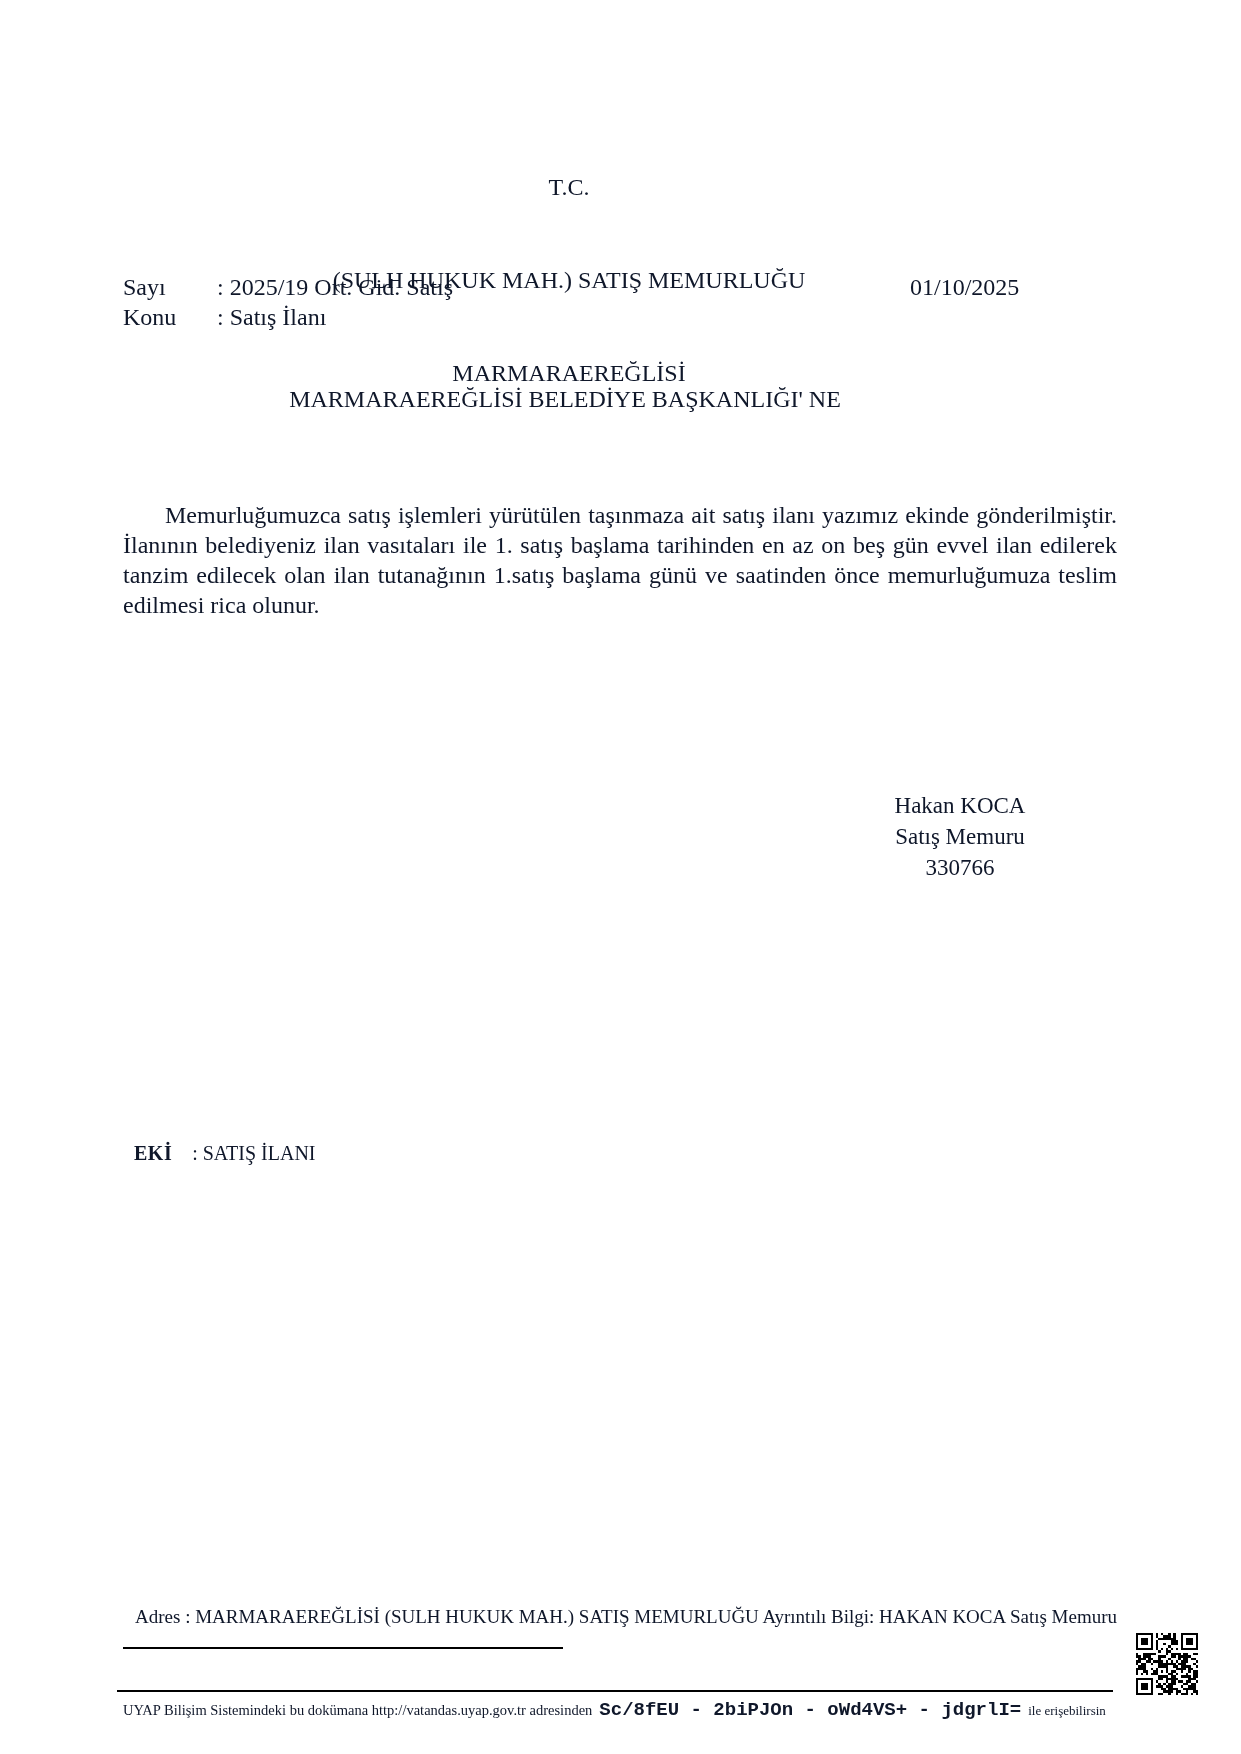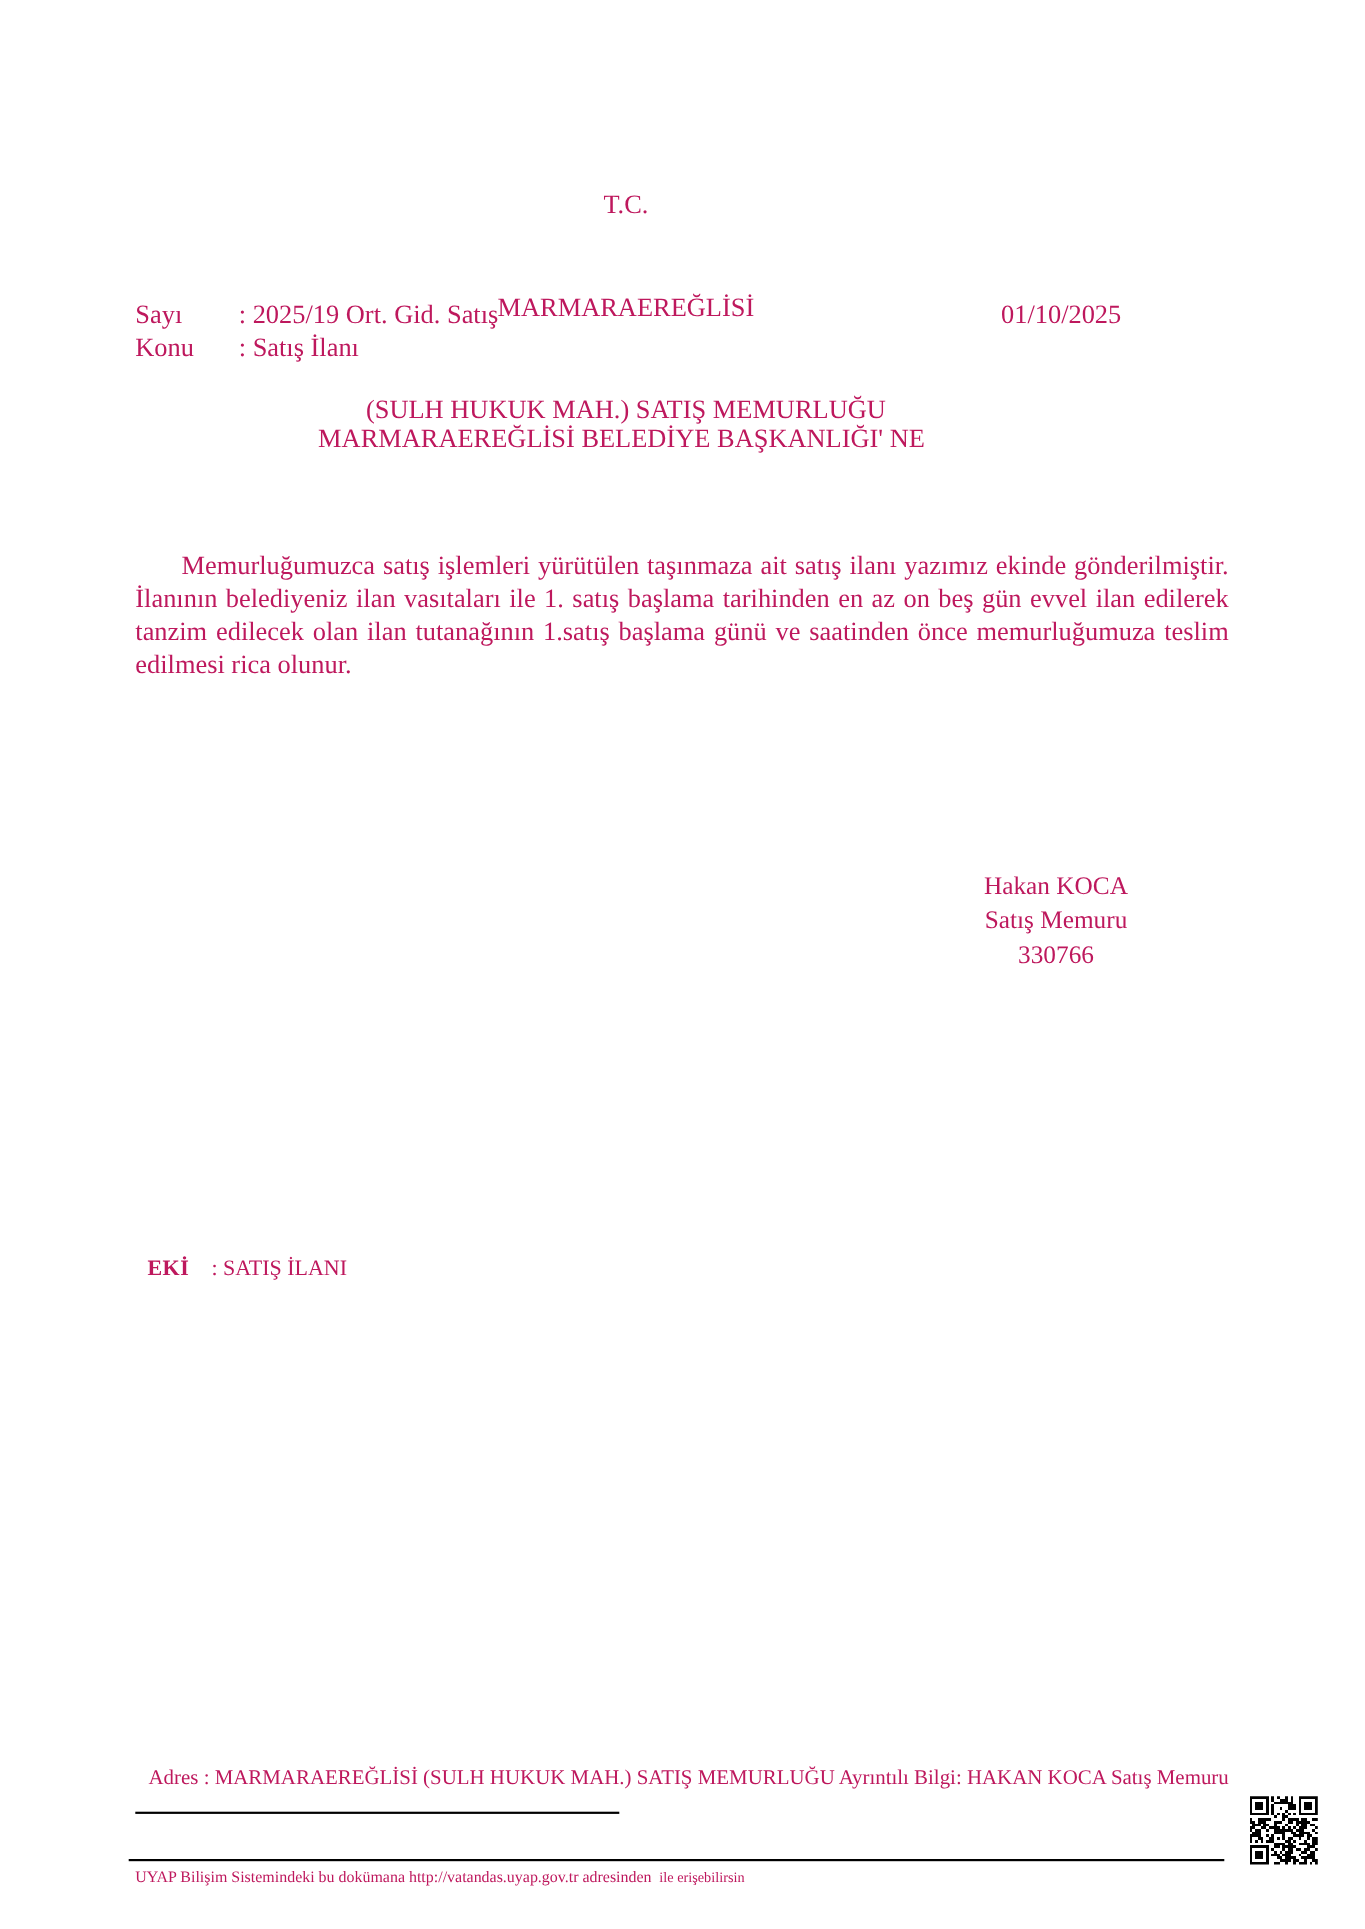--- a/index.html
+++ b/index.html
@@ -1,20 +1,20 @@
 <!DOCTYPE html>
 <html><head>
 <meta charset="utf-8">
 <style>
   html,body{margin:0;padding:0;background:#ffffff;}
   .page{
     position:relative;
     width:1241px;height:1754px;
     background:#ffffff;
-    color:#be185d;
+    color:#0f172a;
     font-family:"Liberation Serif", serif;
     overflow:hidden;
   }
   .abs{position:absolute;}
 
   .court-header{
     top:110px;left:123px;width:892px;
     text-align:center;
     font-size:24px;line-height:31px;
     white-space:pre;
@@ -65,22 +65,22 @@
   .qr{top:1633px;left:1136px;width:62px;height:62px;}
   .qr svg{display:block;width:62px;height:62px;}
 </style>
 </head>
 <body>
 
 <div class="page">
 
   <div class="abs court-header">
     <div>T.C.</div>
+    <div>(SULH HUKUK MAH.) SATIŞ MEMURLUĞU</div>
     <div>MARMARAEREĞLİSİ</div>
-    <div>(SULH HUKUK MAH.) SATIŞ MEMURLUĞU</div>
   </div>
 
   <div class="abs meta-row" style="top:272px;">
     <span class="meta-label">Sayı</span><span>: 2025/19 Ort. Gid. Satış</span>
   </div>
   <div class="abs meta-date">01/10/2025</div>
   <div class="abs meta-row" style="top:302px;">
     <span class="meta-label">Konu</span><span>: Satış İlanı</span>
   </div>
 
@@ -99,20 +99,21 @@
   </div>
 
   <div class="abs rule rule-1"></div>
 
   <div class="abs address-line">Adres : MARMARAEREĞLİSİ (SULH HUKUK MAH.) SATIŞ MEMURLUĞU Ayrıntılı Bilgi: HAKAN KOCA Satış Memuru</div>
 
   <div class="abs rule rule-2"></div>
 
   <div class="abs uyap-row">
     <span class="uyap-prefix">UYAP Bilişim Sistemindeki bu dokümana http://vatandas.uyap.gov.tr adresinden</span>
+    <span class="uyap-code">Sc/8fEU - 2biPJOn - oWd4VS+ - jdgrlI=</span>
     <span class="uyap-suffix">ile erişebilirsin</span>
   </div>
 
   <div class="abs qr" id="qr-box">
       <svg viewBox="0 0 25 25" xmlns="http://www.w3.org/2000/svg" shape-rendering="crispEdges" fill="#000">
         <rect x="0" y="0" width="1" height="1"></rect>
         <rect x="1" y="0" width="1" height="1"></rect>
         <rect x="2" y="0" width="1" height="1"></rect>
         <rect x="3" y="0" width="1" height="1"></rect>
         <rect x="4" y="0" width="1" height="1"></rect>

